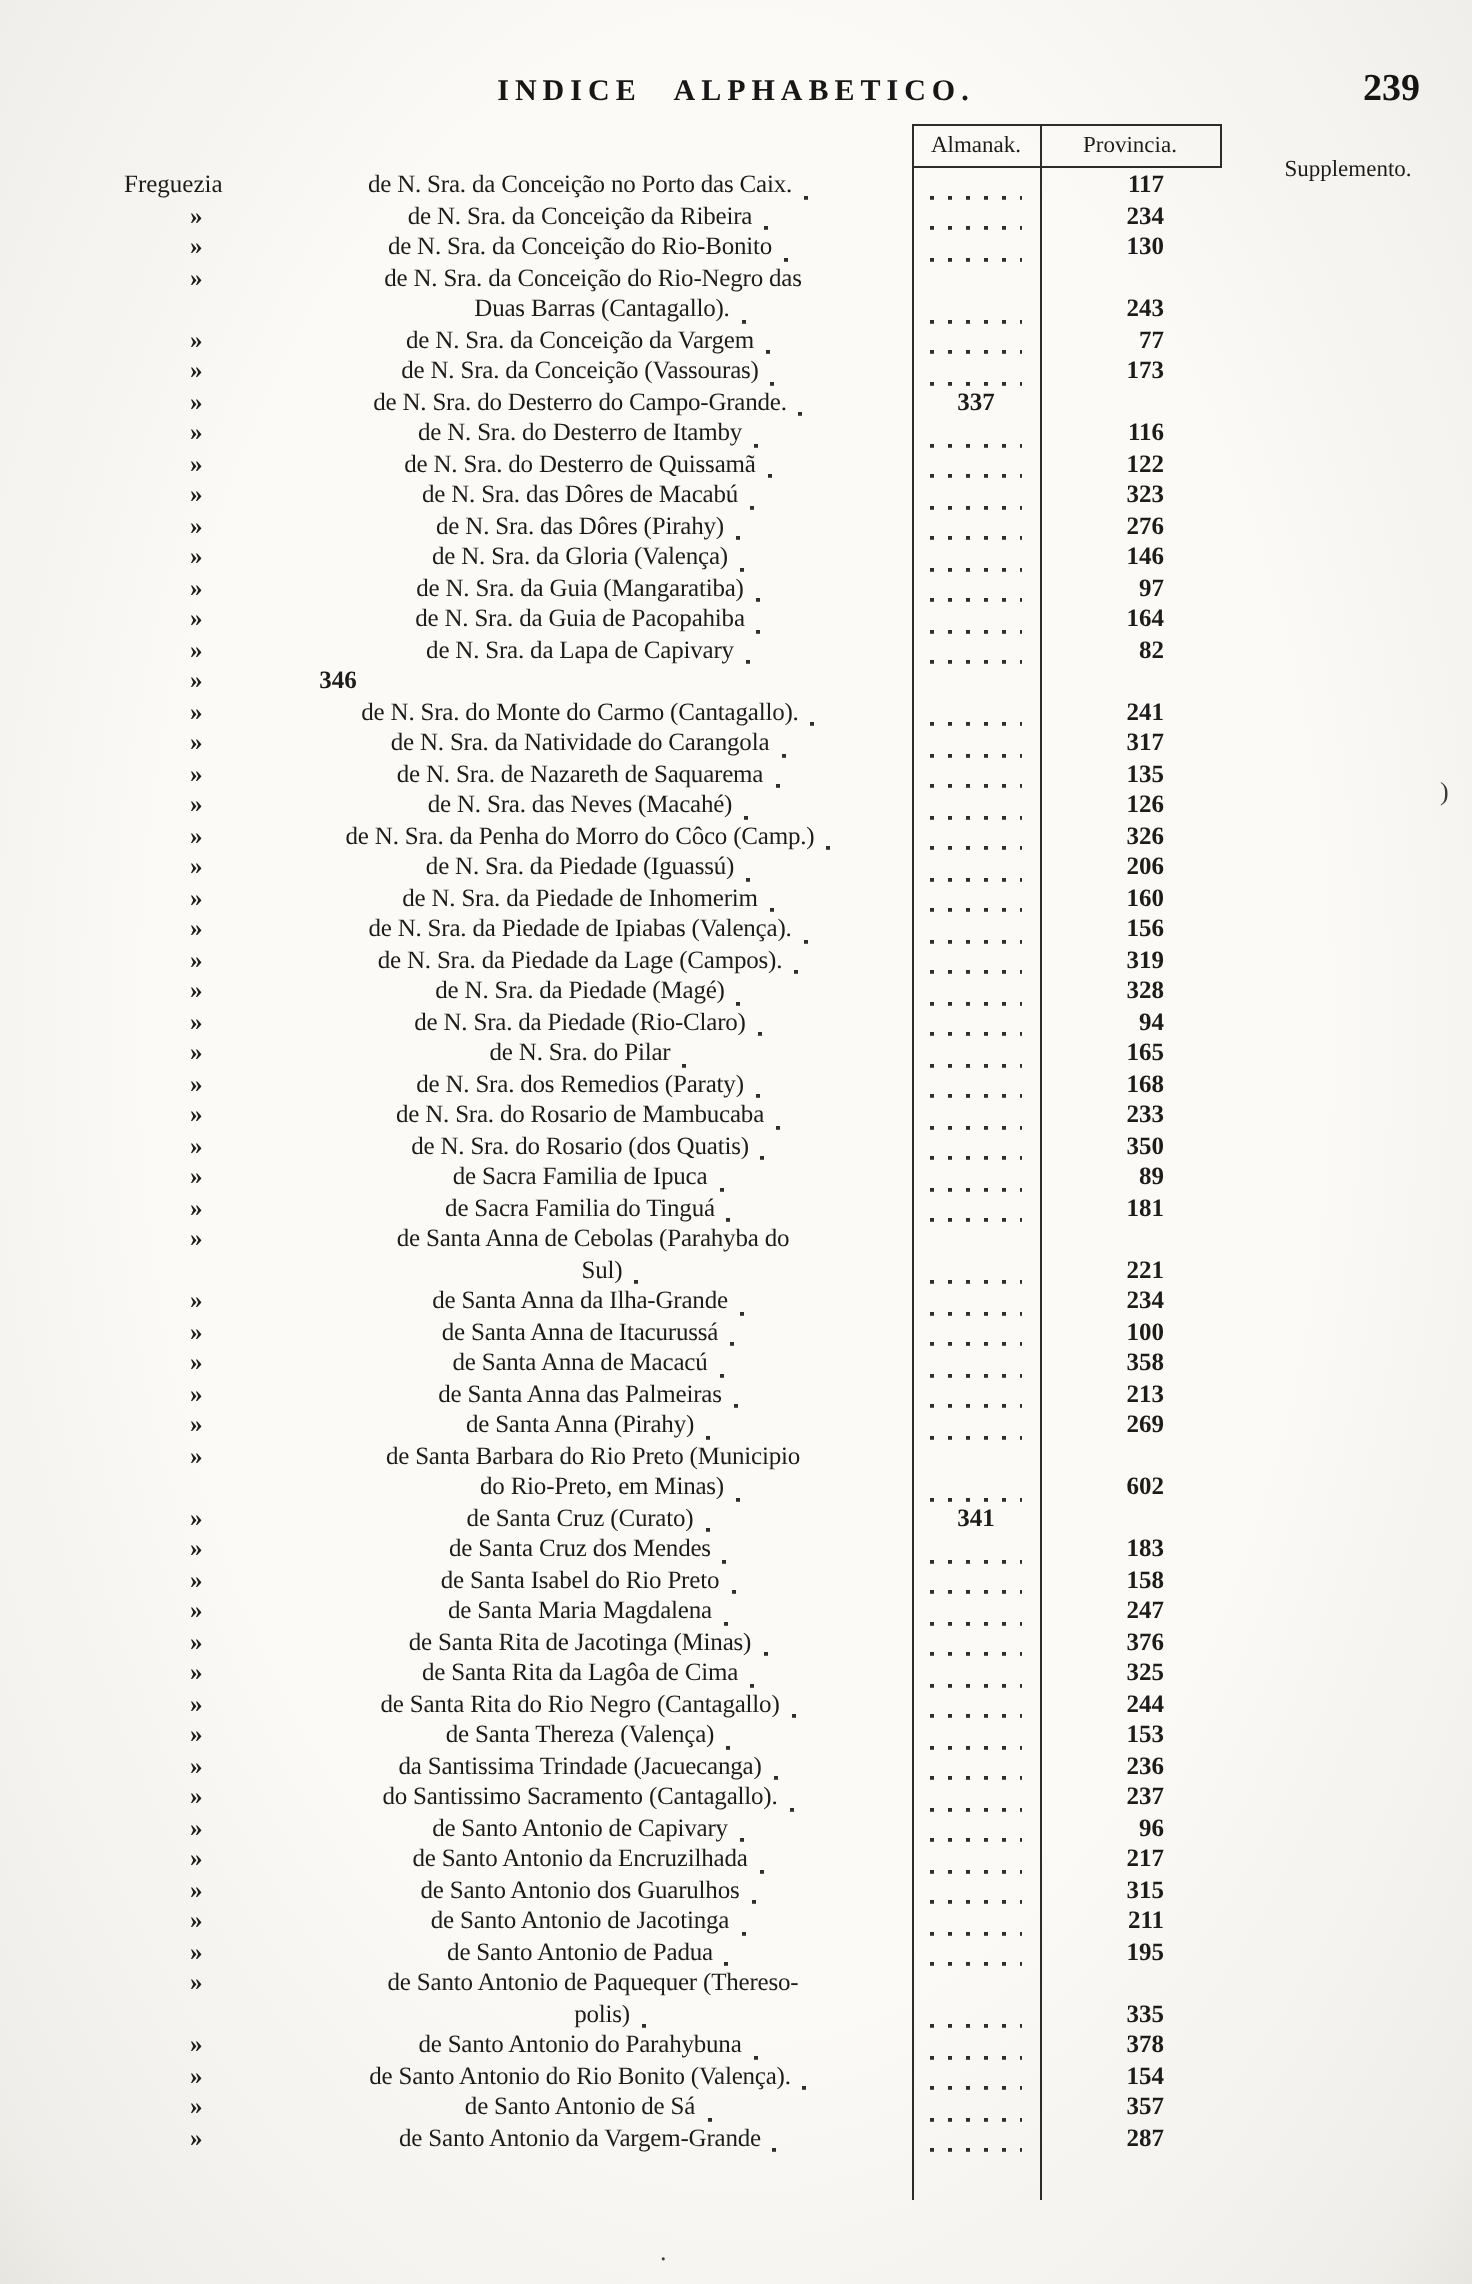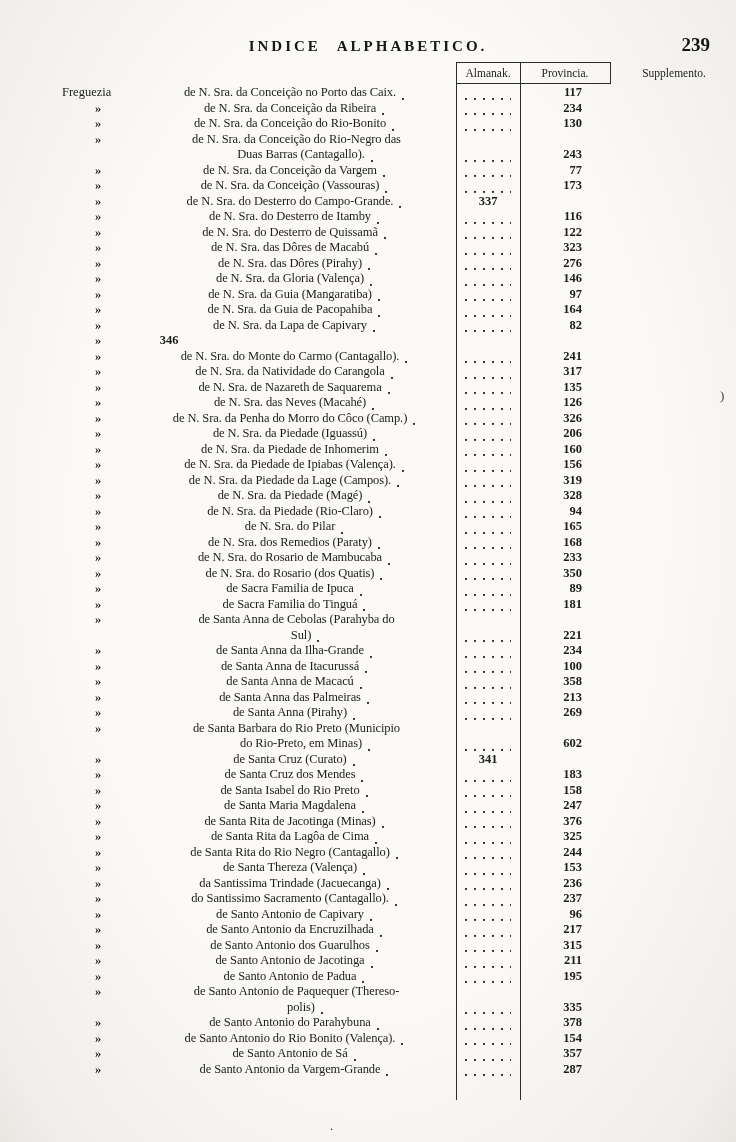--- a/index.html
+++ b/index.html
@@ -30,21 +30,21 @@
   .hrule { position:absolute; left:456px; width:155px; height:1.2px; background:#2c2c2c; }
   .hrule.h-top { top:62px; }
   .hrule.h-bot { top:83px; }
   
   .thead { position:absolute; top:64px; left:0; width:610px; display:flex; font-size:11.5px; }
   .th-spacer { width:456px; flex:none; }
   .th { text-align:center; line-height:18px; white-space:nowrap; overflow:hidden; }
   .th.almanak { width:64px; flex:none; }
   .th.prov { width:90px; flex:none; }
   .supp {
-    position:absolute; top:64px; left:612px; width:124px;
+    position:absolute; top:76px; left:612px; width:124px;
     text-align:center; font-size:11.5px; line-height:18px; white-space:nowrap;
   }
   
   .tbody { position:absolute; top:85px; left:0; width:610px; }
   .row { display:flex; align-items:stretch; min-height:15.5px; font-size:12.5px; line-height:15.5px; }
   .c-marker { width:137px; flex:none; padding-left:62px; white-space:nowrap; }
   .c-marker.ditto { padding-left:95px; font-weight:700; }
   .c-entry { flex:1; min-width:0; display:flex; flex-direction:column; justify-content:flex-end; overflow:hidden;align-items:center; }
   .eline { display:flex; align-items:baseline; white-space:nowrap; }
   .eline.indent { padding-left:22px; }

